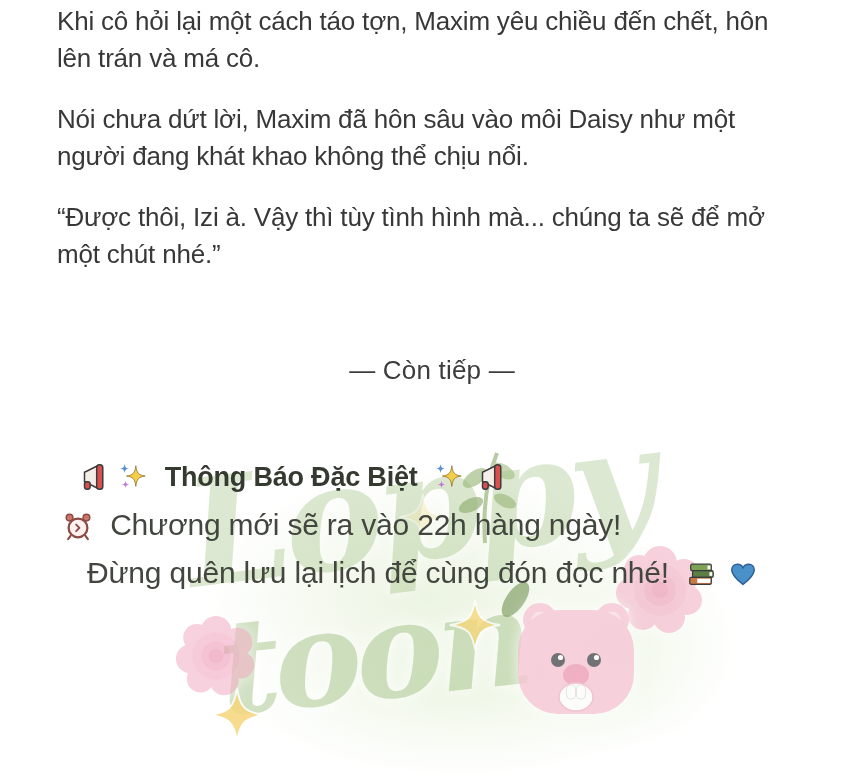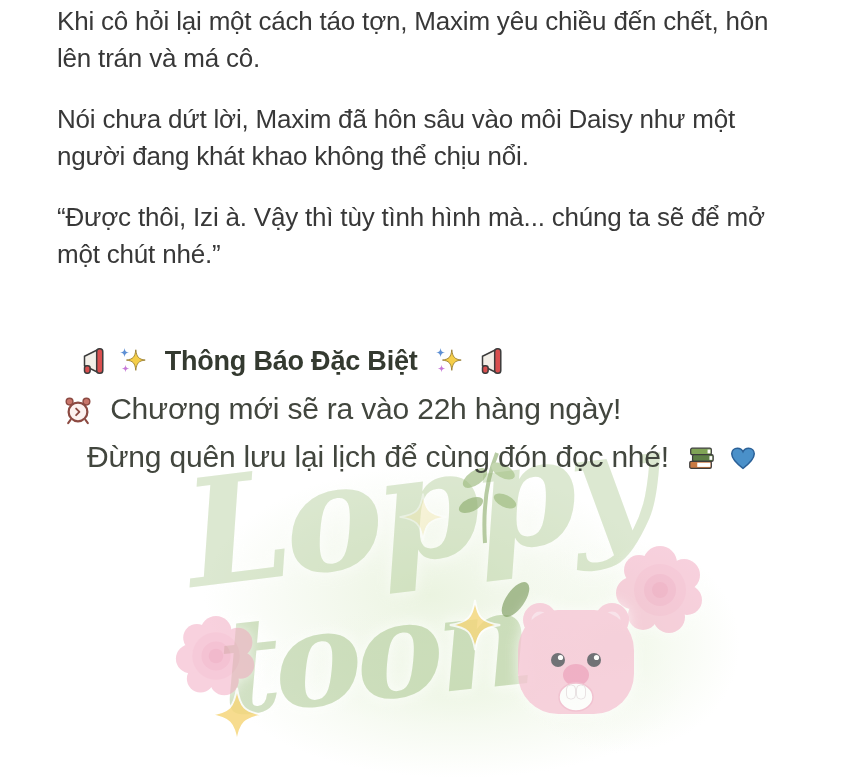--- a/index.html
+++ b/index.html
@@ -162,20 +162,21 @@
 </div>
 
 <main class="content">
   <section class="story">
     <p>Khi cô hỏi lại một cách táo tợn, Maxim yêu chiều đến chết, hôn
 lên trán và má cô.</p>
     <p>Nói chưa dứt lời, Maxim đã hôn sâu vào môi Daisy như một
 người đang khát khao không thể chịu nổi.</p>
     <p>“Được thôi, Izi à. Vậy thì tùy tình hình mà... chúng ta sẽ để mở
 một chút nhé.”</p>
+    <div class="continuation">— Còn tiếp —</div>
   </section>
 
   <section class="announcement">
     <div class="ann-line ann-title">
       <span class="icon">
         <svg viewBox="0 0 32 32">
           <path d="M22 4 L8 11 L8 21 L22 28 Z" fill="#f3efe8" stroke="#3c3c3c" stroke-width="1.6"></path>
           <rect x="21" y="3" width="6.5" height="26" rx="3" fill="#d94f4f" stroke="#3c3c3c" stroke-width="1.6"></rect>
           <rect x="8" y="21" width="6" height="8" rx="2.5" fill="#d94f4f" stroke="#3c3c3c" stroke-width="1.6"></rect>
         </svg>

